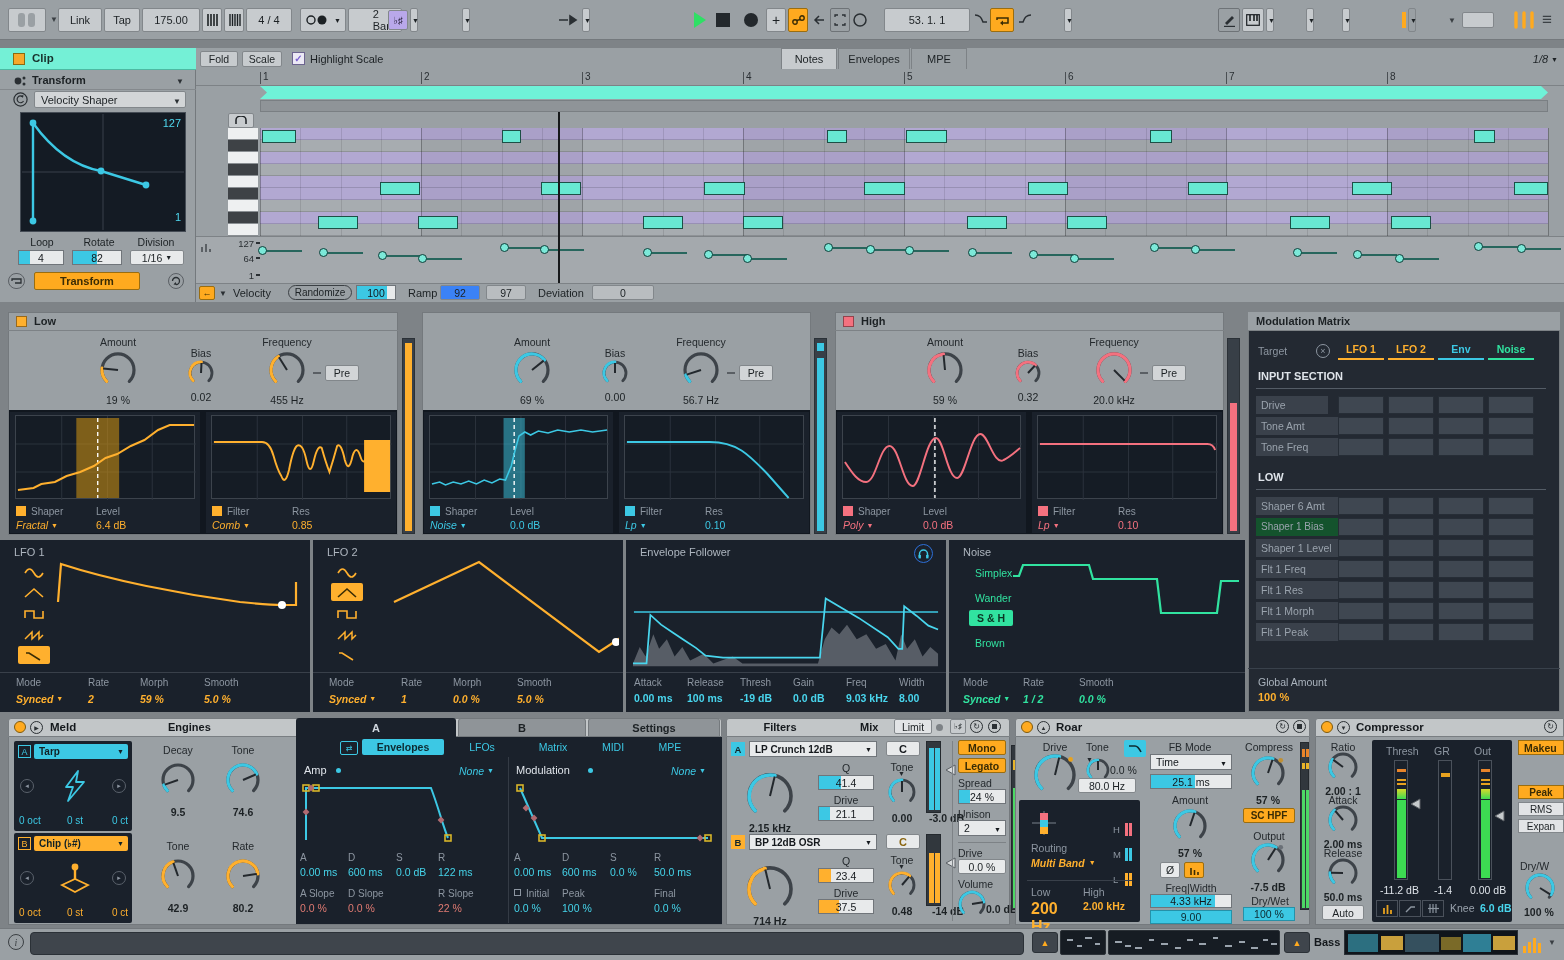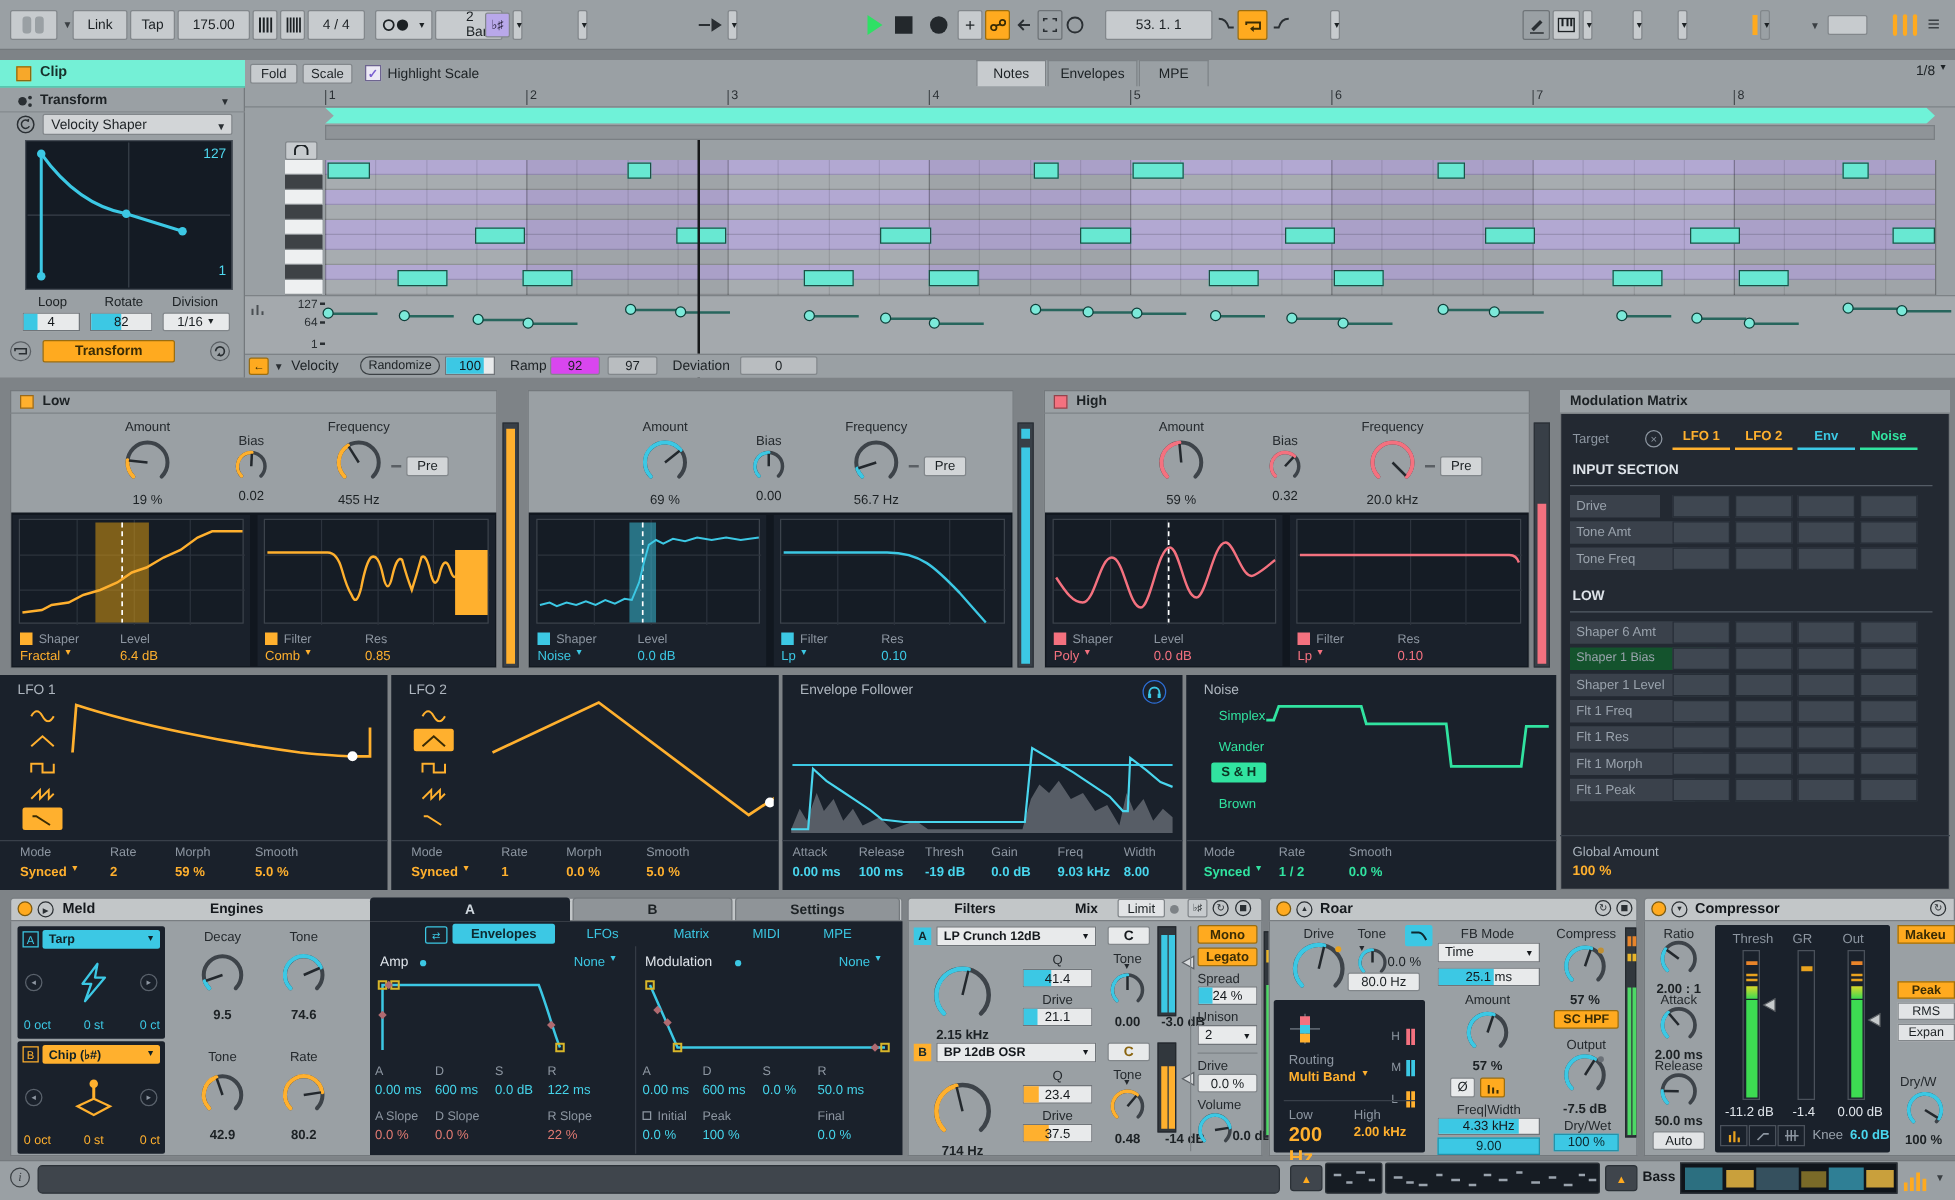--- a/index.html
+++ b/index.html
@@ -1,21 +1,21 @@
 <!DOCTYPE html>
 <html><head>
 <meta charset="utf-8">
 <style>
   html,body{margin:0;padding:0;background:#60646a;}
   #root{position:relative;width:1564px;height:960px;background:#7e8387;overflow:hidden;
         font-family:"Liberation Sans",sans-serif;-webkit-font-smoothing:antialiased;}
   .a{position:absolute;box-sizing:border-box;}
   .btn{background:#c7cbce;border:1px solid #82878b;border-radius:2px;color:#1c2124;
        font-size:11px;display:flex;align-items:center;justify-content:center;}
-  .flex{display:flex;}
+  .flex{display:flex;align-items:center;font-style:italic;}
   .dk{background:#1a212b;}
   .lbl{color:#8d96a1;font-size:10px;white-space:nowrap;}
   .car{font-size:7px;margin-left:3px;}
   svg{display:block;}
 </style>
 </head>
 <body>
 
 <div id="root">
     <div class="a" style="left: 0px; top: 0px; width: 1564px; height: 40px; background: rgb(154, 160, 164); border-bottom: 1px solid rgb(116, 121, 125);">
@@ -453,21 +453,21 @@
       <span style="color:#3a2c05;font-size:9px;">←</span>
     </div>
     <div class="a" style="left: 219px; top: 289px; width: 10px; height: 9px; color: rgb(42, 47, 51); font-size: 8px;">▼</div>
     <div class="a" style="left: 233px; top: 287px; width: 50px; height: 13px; color: rgb(28, 33, 36); font-size: 11px;">Velocity</div>
     <div class="a" style="left: 288px; top: 285px; width: 64px; height: 15px; border: 1.3px solid rgb(60, 65, 69); border-radius: 9px; color: rgb(28, 33, 36); font-size: 10px; display: flex; align-items: center; justify-content: center;">Randomize</div>
     <div class="a" style="left: 356px; top: 285px; width: 40px; height: 15px; background: rgb(232, 234, 235); border: 1px solid rgb(112, 117, 122);">
       <div class="a" style="left: 0px; top: 0px; width: 30px; height: 13px; background: rgb(60, 200, 228);"></div>
       <div class="a" style="left: 0px; top: 1px; width: 38px; text-align: center; color: rgb(20, 24, 28); font-size: 10.5px;">100</div>
     </div>
     <div class="a" style="left: 408px; top: 287px; width: 36px; height: 13px; color: rgb(28, 33, 36); font-size: 11px;">Ramp</div>
-    <div class="a btn" style="left: 440px; top: 285px; width: 40px; height: 15px; background: #d946ef; font-size: 10.5px;">92</div>
+    <div class="a btn" style="left: 440px; top: 285px; width: 40px; height: 15px; background: #3b82f6; font-size: 10.5px;">92</div>
     <div class="a btn" style="left: 486px; top: 285px; width: 40px; height: 15px; background: rgb(185, 189, 192); font-size: 10.5px;">97</div>
     <div class="a" style="left: 538px; top: 287px; width: 58px; height: 13px; color: rgb(28, 33, 36); font-size: 11px;">Deviation</div>
     <div class="a btn" style="left: 592px; top: 285px; width: 62px; height: 15px; background: rgb(185, 189, 192); font-size: 10.5px;">0</div>
     <div class="a" style="left: 8px; top: 312px; width: 390px; height: 223px; background: rgb(154, 160, 164); border: 1px solid rgb(116, 121, 125);"></div>
     <div class="a" style="left: 8px; top: 312px; width: 390px; height: 19px; border-bottom: 1px solid rgb(125, 130, 134);">
       <div class="a" style="left: 8px; top: 4px; width: 11px; height: 11px; background: rgb(255, 176, 46); border: 1px solid rgba(0, 0, 0, 0.4);"></div>
       <div class="a" style="left: 26px; top: 3px; width: 60px; height: 13px; color: rgb(28, 33, 36); font-size: 11px; font-weight: bold;">Low</div>
     </div>
     <div class="a" style="left: 88px; top: 336px; width: 60px; height: 12px; color: rgb(36, 41, 45); font-size: 10.5px; text-align: center;">Amount</div>
     <div class="a" style="left: 98px; top: 350px; width: 40px; height: 40px;">

